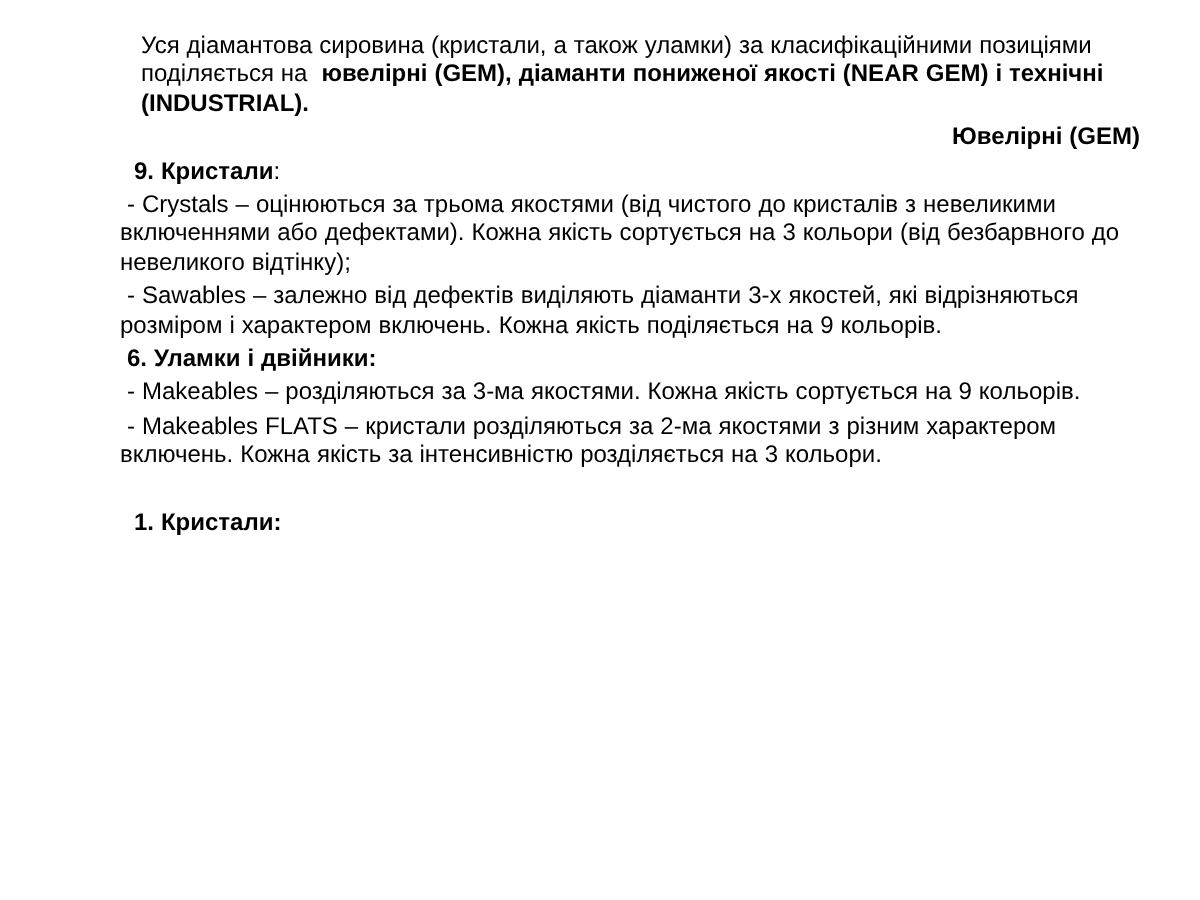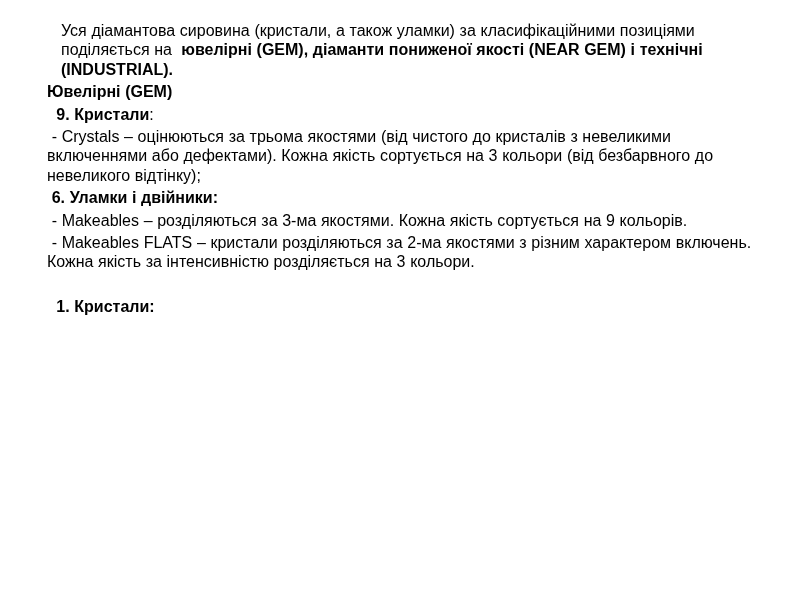--- a/index.html
+++ b/index.html
@@ -15,32 +15,32 @@
     color: #000000;
   }
   .page {
     width: 800px;
     height: 600px;
     background: #ffffff;
     box-sizing: border-box;
   }
   .content {
     box-sizing: border-box;
-    padding: 21px 40px 0 47px;
+    padding: 21px 40px 0 80px;
     width: 800px;
   }
   .content p {
     margin: 0 0 3px 0;
     font-size: 16px;
     line-height: 19.4px;
     white-space: pre-wrap;
     word-spacing: 0.2px;
   }
   .content p.center {
-    text-align: left;
+    text-align: right;
   }
   .content p.indent {
     padding-left: 14px;
   }
   .content p.spacer {
     height: 19.4px;
   }
   .run-bold {
     font-weight: 700;
   }
@@ -48,19 +48,20 @@
 </head>
 <body>
 
 <main class="page">
   <section class="content">
 
   <p class="indent"><span>Уся діамантова сировина (кристали, а також уламки) за класифікаційними позиціями поділяється на </span><span class="run-bold"> ювелірні (GEM), діаманти пониженої якості (NEAR GEM) і технічні (INDUSTRIAL).</span></p>
       <p class="center"><span class="run-bold">Ювелірні (GEM)</span></p>
       <p><span class="run-bold">  9. Кристали</span><span>:</span></p>
       <p><span> - Crystals – оцінюються за трьома якостями (від чистого до кристалів з невеликими включеннями або дефектами). Кожна якість сортується на 3 кольори (від безбарвного до невеликого відтінку);</span></p>
+      <p><span> - Sawables – залежно від дефектів виділяють діаманти 3-х якостей, які відрізняються розміром і характером включень. Кожна якість поділяється на 9 кольорів.</span></p>
       <p><span class="run-bold"> 6. Уламки і двійники:</span></p>
       <p><span> - Makeables – розділяються за 3-ма якостями. Кожна якість сортується на 9 кольорів.</span></p>
       <p><span> - Makeables FLATS – кристали розділяються за 2-ма якостями з різним характером включень. Кожна якість за інтенсивністю розділяється на 3 кольори.</span></p>
       <p class="spacer"></p>
       <p><span class="run-bold">  1. Кристали:</span></p>
     </section>
 </main>
 
 </body></html>

